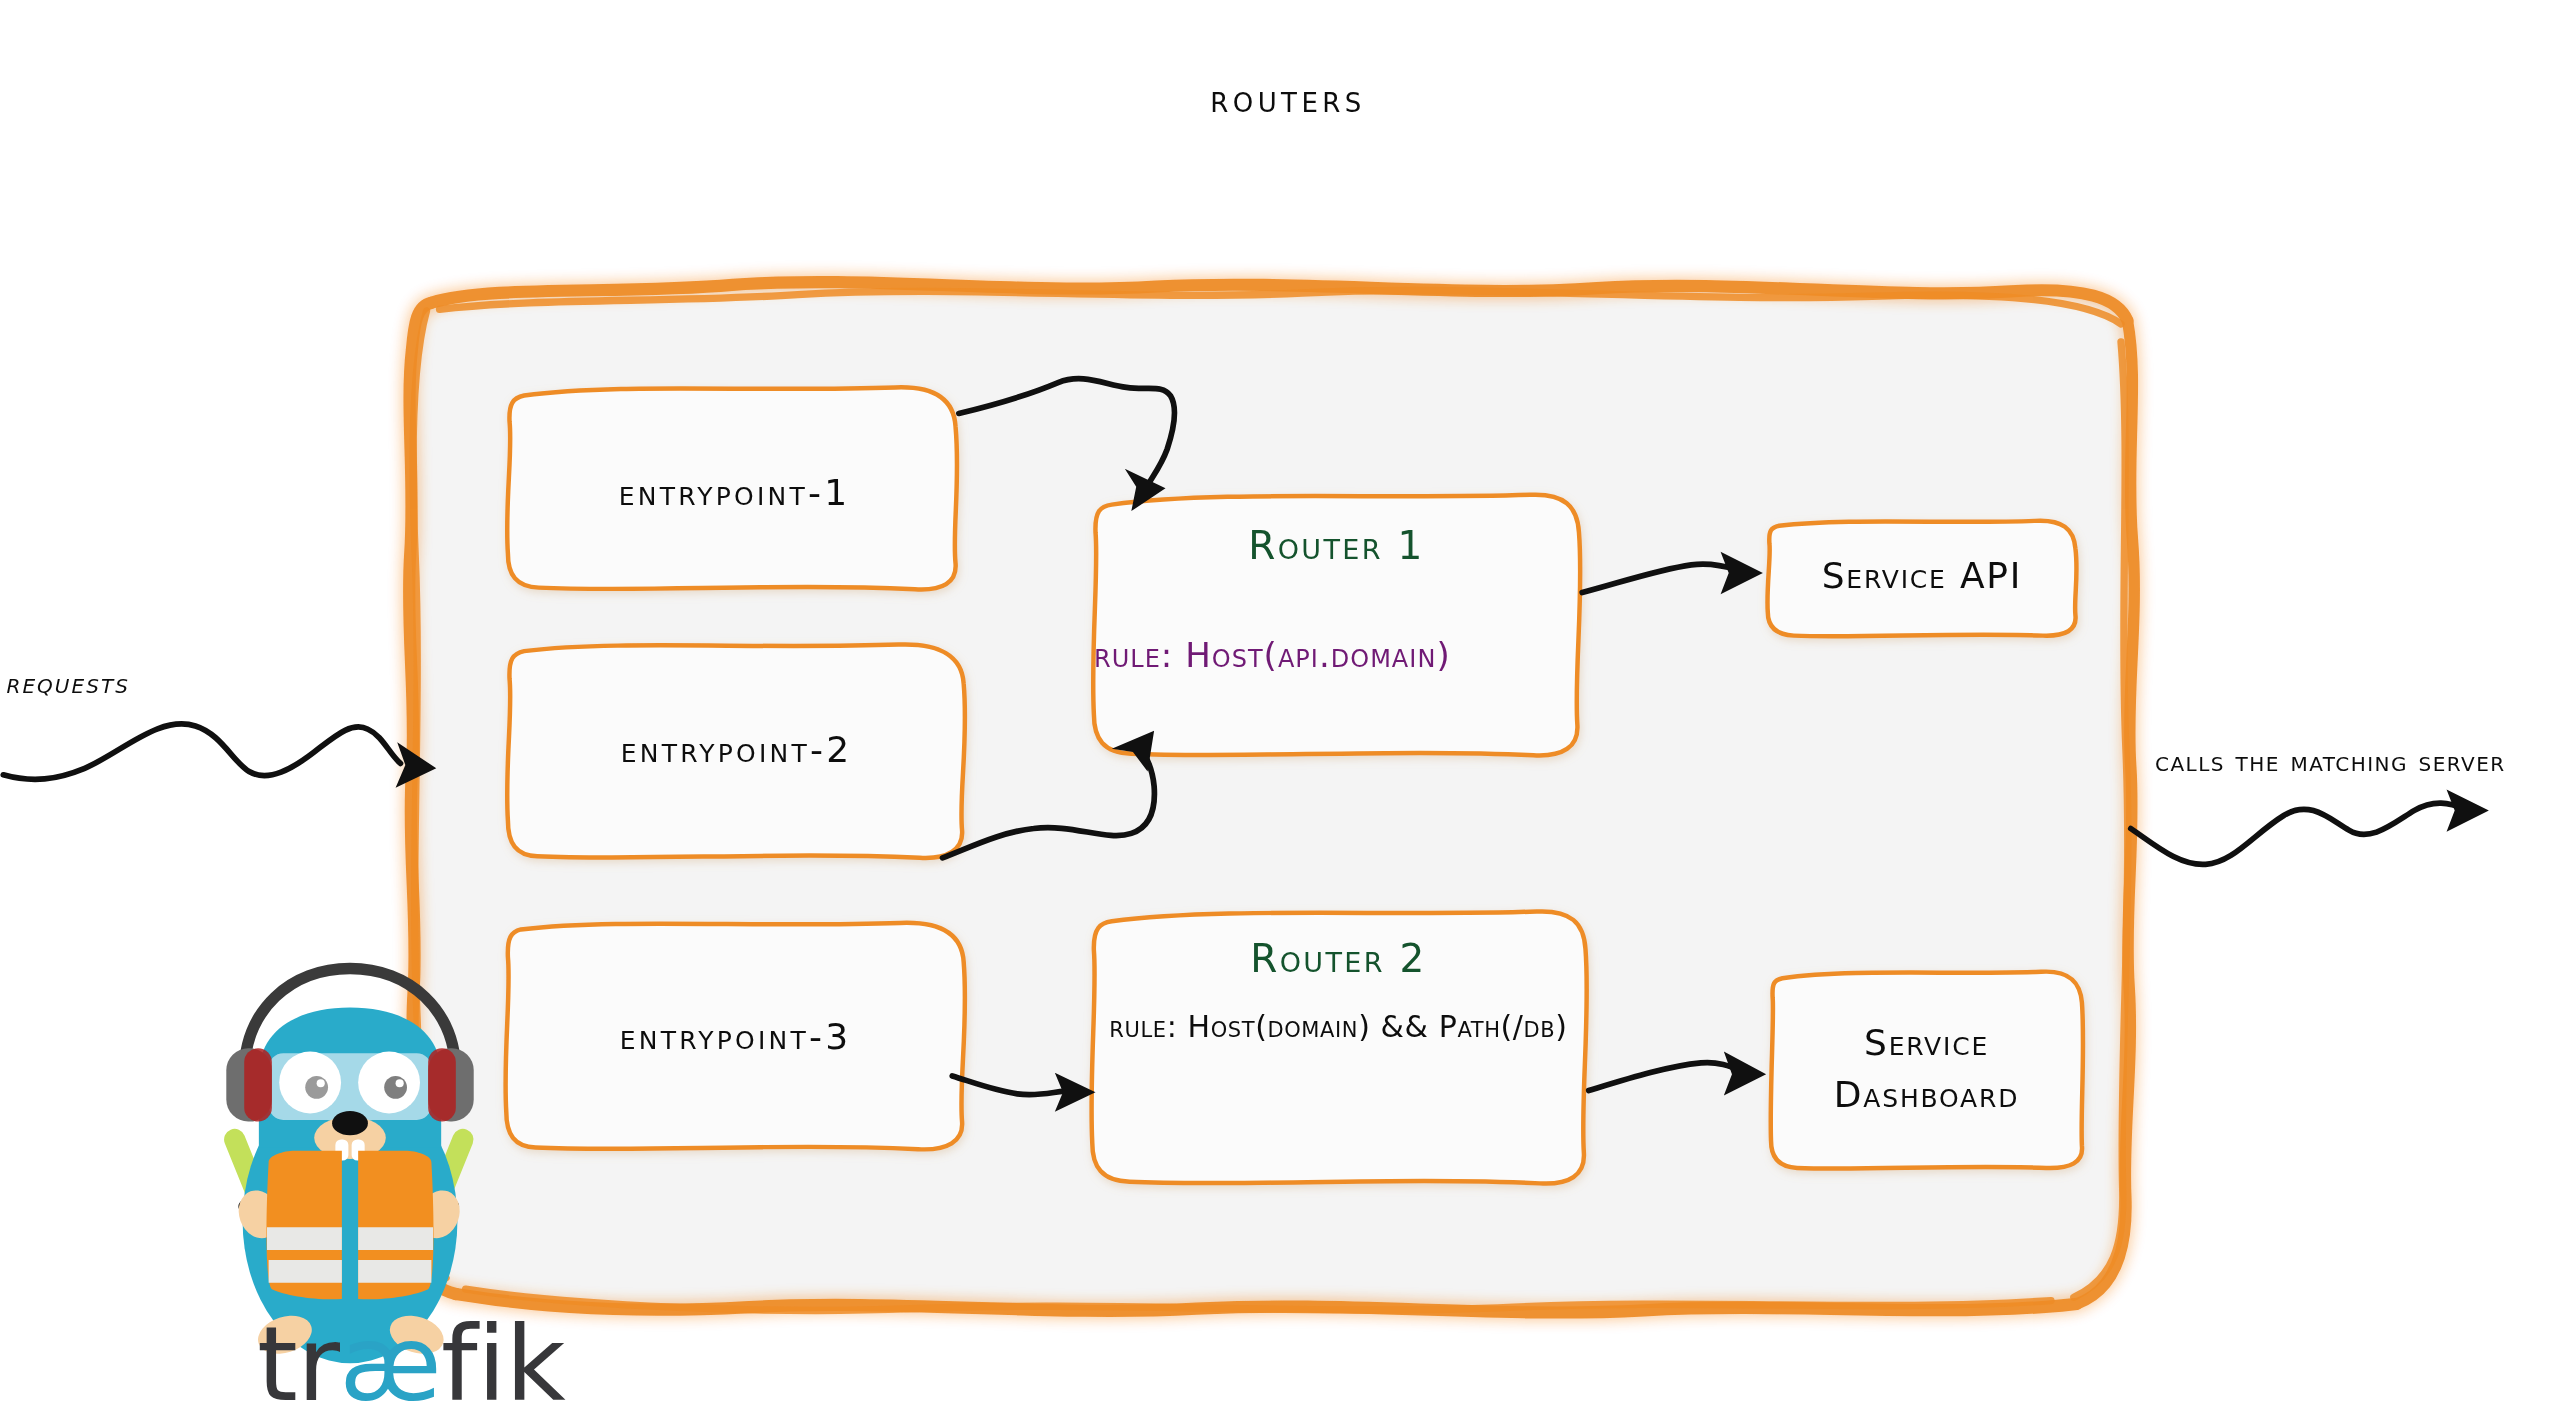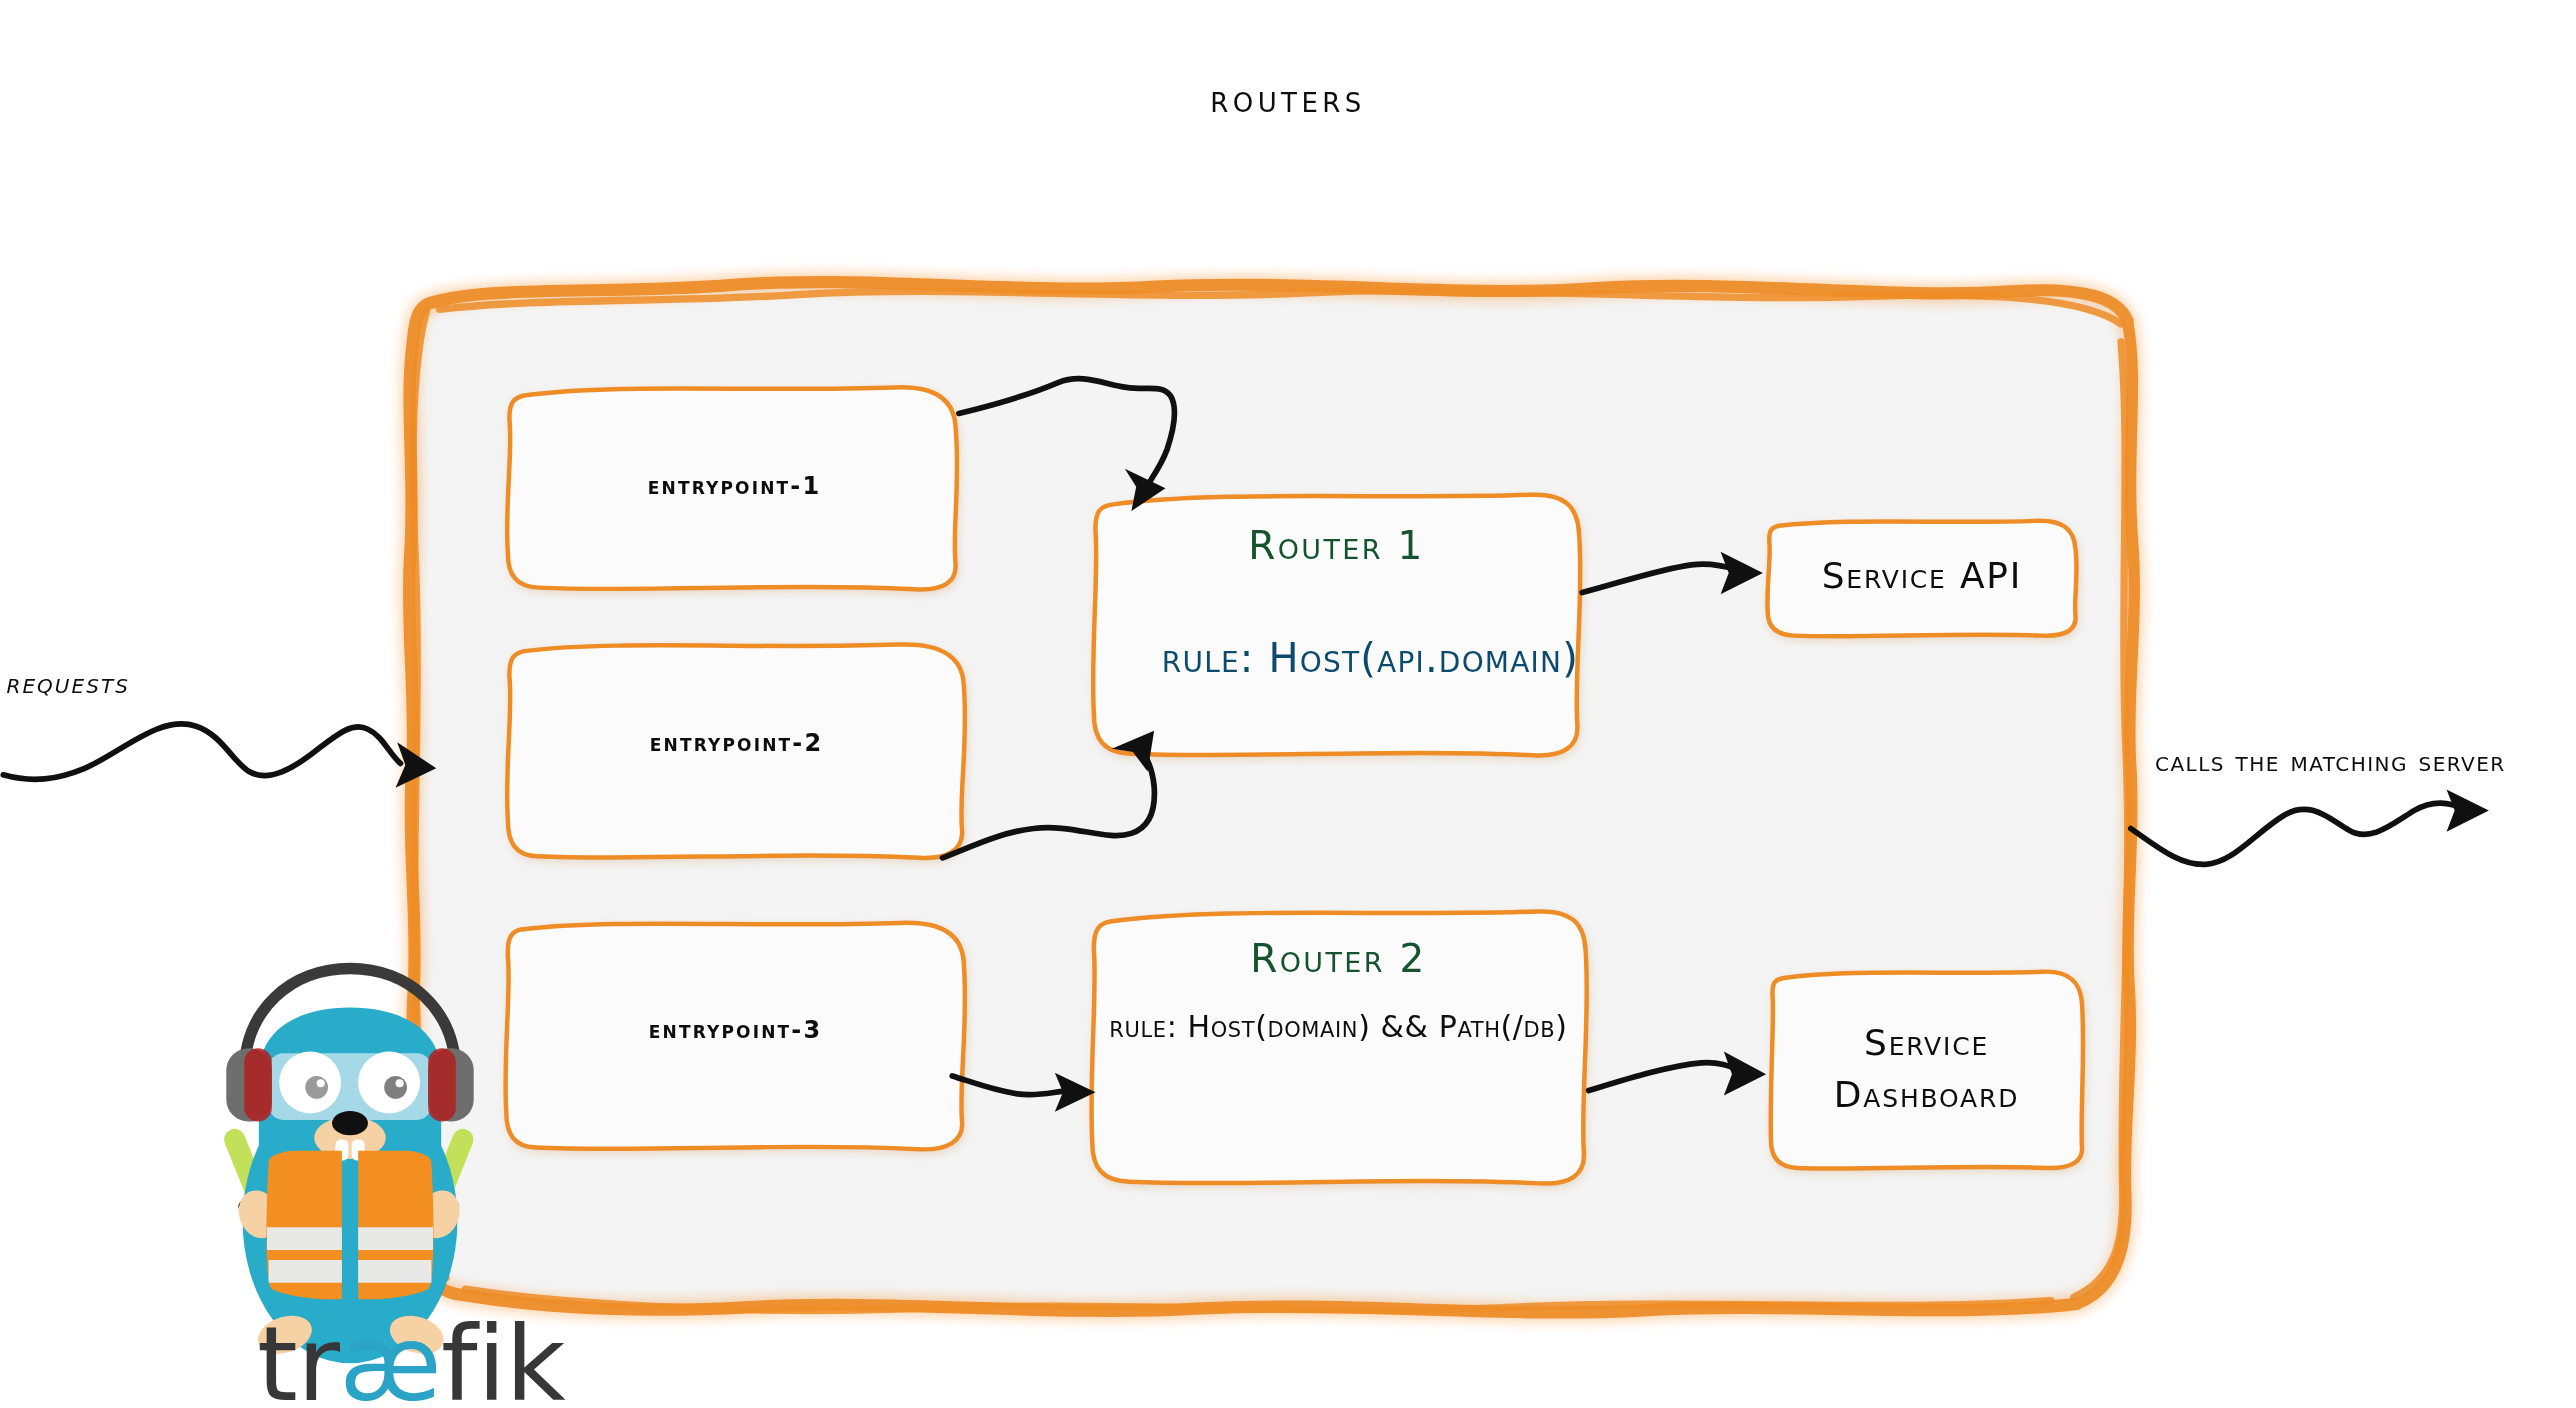--- a/index.html
+++ b/index.html
@@ -70,40 +70,39 @@
     left: 2137px; top: 747px;
     font-size: 29px;
     letter-spacing: 0.05em;
     padding-left: 18px;
   }
 
   
   .ep-text {
     position: absolute;
     text-align: center;
-    font-size: 24px;
+    font-size: 36px;
     letter-spacing: 0.09em;
     color: #0d0d0d;
-    font-weight: bold;
   }
 
   
   .rt-title {
     position: absolute;
     text-align: center;
     font-size: 39px;
     letter-spacing: 0.06em;
     color: #14532d;
   }
   .rt-line {
     position: absolute;
-    text-align: right;
-    font-size: 40px;
+    text-align: left;
+    font-size: 34px;
     letter-spacing: 0.03em;
-    color: #0c4a6e;
+    color: #701a75;
   }
   .rt-line-sm {
     position: absolute;
     text-align: center;
     font-size: 30px;
     letter-spacing: 0.02em;
     color: #0d0d0d;
   }
 
   

